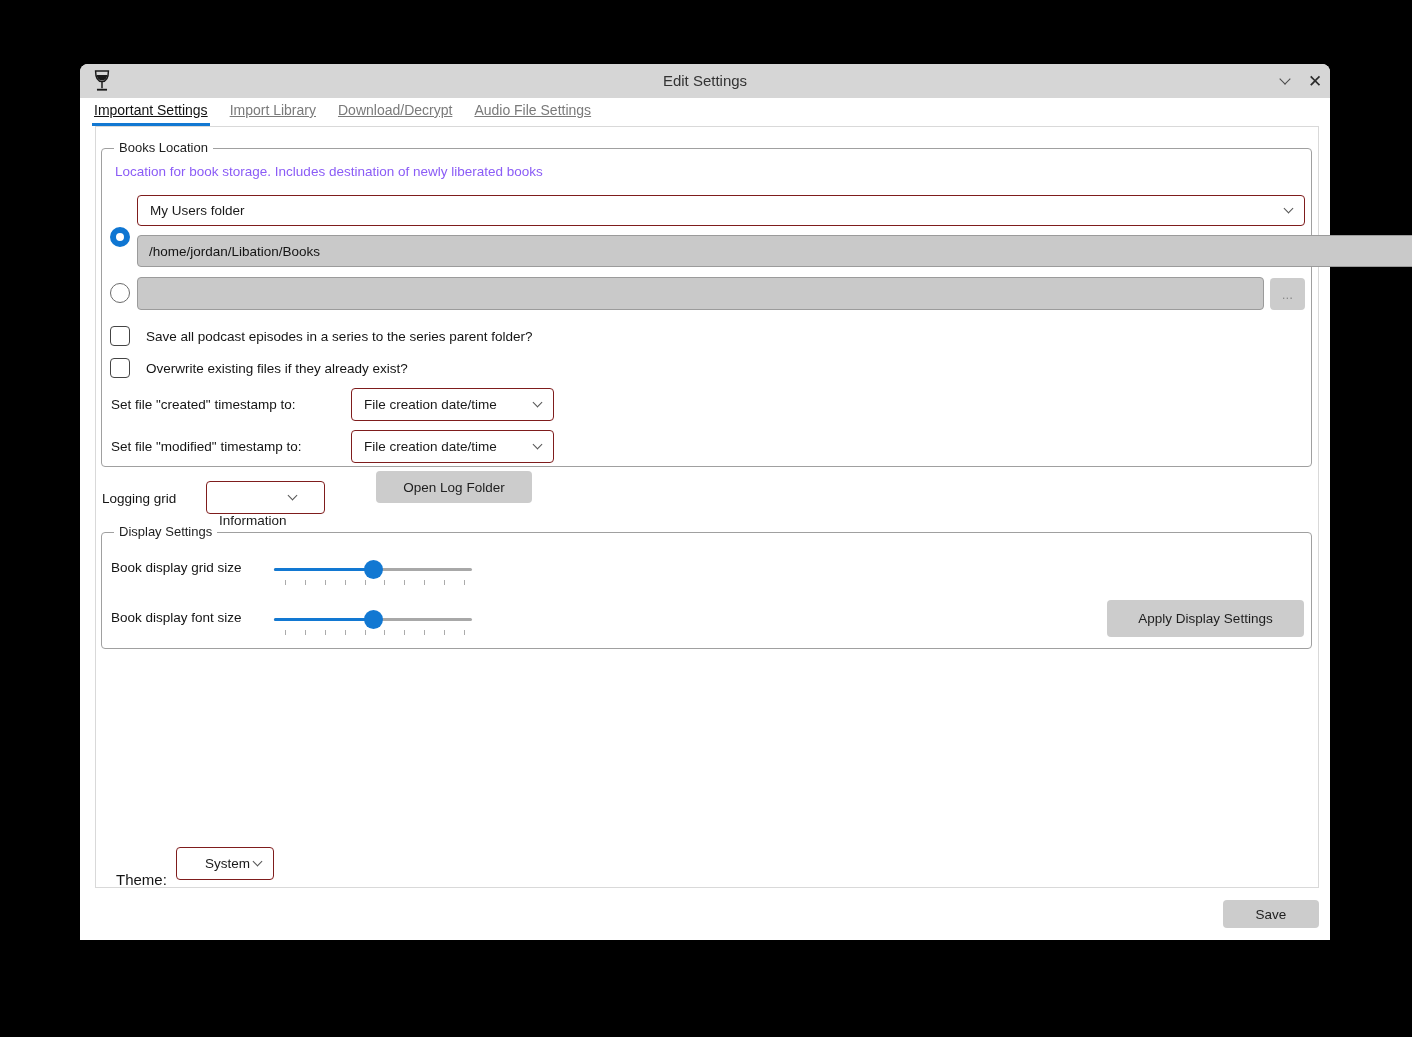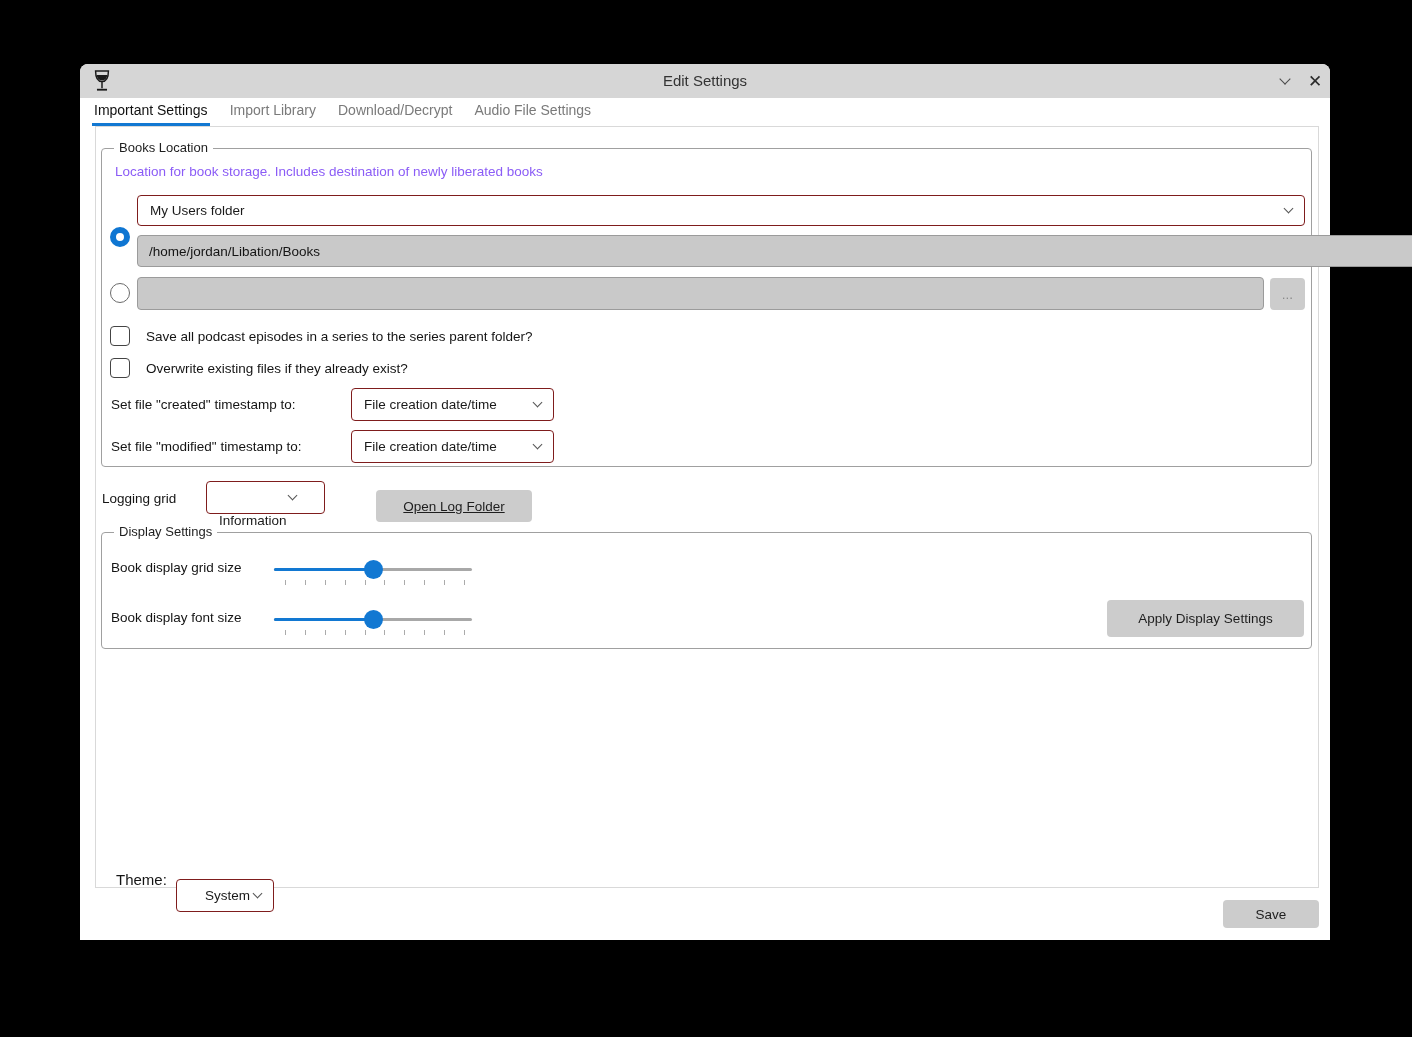--- a/index.html
+++ b/index.html
@@ -11,21 +11,21 @@
   .app-icon { position:absolute; left:11px; top:5px; width:22px; height:24px; }
   .win-title { position:absolute; left:0; top:0; width:100%; height:24px; line-height:34px; text-align:center; font-size:15px; color:#333; }
   .win-btn { position:absolute; top:0; width:30px; height:34px; display:flex; align-items:center; justify-content:center; cursor:default; }
   .win-btn.min { left:1190px; }
   .win-btn.close { left:1220px; font-size:17px; color:#2b2b2b; }
   .chev { display:inline-block; width:8px; height:8px; border-right:1.6px solid #4a4a4a; border-bottom:1.6px solid #4a4a4a; transform:rotate(45deg); margin-top:-4px; }
   .chev.small { width:7px; height:7px; border-color:#555; }
 
   
   .tabbar { position:absolute; left:12px; top:34px; height:28px; display:flex; gap:18px; }
-  .tab { font-size:14px; color:#7a7a7a; padding:4px 2px 9px 2px; border-bottom:3px solid transparent; white-space:nowrap; }
+  .tab { font-size:14px; color:#7a7a7a; padding:4px 2px 9px 2px; border-bottom:3px solid transparent; white-space:nowrap;text-decoration:underline; }
   .tab.active { color:#111; border-bottom-color:#1278d2; }
 
   
   .content { position:absolute; left:15px; top:62px; width:1224px; height:762px; background:#fff; border:1px solid #d9d9d9; }
 
   .fieldset { position:absolute; border:1px solid #a0a0a0; border-radius:4px; background:#fff; }
   .legend { position:absolute; top:-9px; left:12px; background:#fff; padding:0 5px; font-size:13px; color:#1e1e1e; }
 
   .desc { position:absolute; font-size:13.5px; color:#8b5cf6; white-space:nowrap; }
 
@@ -122,21 +122,21 @@
         <span class="val">File creation date/time</span>
         <span class="chev small"></span>
       </div>
     </div>
 
     <div class="label" style="left:6px; top:364px;">Logging grid</div>
     <div class="combo" style="left:110px; top:354px; width:119px; height:33px;">
       <span class="val" style="max-width:70px;margin-top:45px;">Information</span>
       <span class="chev small"></span>
     </div>
-    <button class="btn" style="left:280px; top:363px; width:156px; height:32px;text-decoration:underline;">Open Log Folder</button>
+    <button class="btn" style="left:280px; top:344px; width:156px; height:32px;">Open Log Folder</button>
 
     <div class="fieldset" style="left:5px; top:405px; width:1211px; height:117px;">
       <span class="legend">Display Settings</span>
 
       <div class="label" style="left:9px; top:27px;">Book display grid size</div>
       <div class="slider" style="left:172px; top:27px; width:198px;">
         <div class="sl-track"></div>
         <div class="sl-fill" style="width: 50%;"></div>
         <div class="sl-thumb" style="left: 50%;"></div>
       </div>
@@ -147,21 +147,21 @@
         <div class="sl-track"></div>
         <div class="sl-fill" style="width: 50%;"></div>
         <div class="sl-thumb" style="left: 50%;"></div>
       </div>
       <div class="ticks" style="left:183px; top:97px; width:181px;"></div>
 
       <button class="btn" style="left:1005px; top:67px; width:197px; height:37px;">Apply Display Settings</button>
     </div>
 
     <div class="label" style="left:20px; top:728px; font-size:15px;margin-top:16px;">Theme:</div>
-    <div class="combo" style="left:80px; top:752px; width:98px; height:33px;padding-left:28px;">
+    <div class="combo" style="left:80px; top:720px; width:98px; height:33px;padding-left:28px;">
       <span class="val">System</span>
       <span class="chev small"></span>
     </div>
   </div>
 
   <button class="btn bottombar-save">Save</button>
 
 </div>
 
 </body></html>

